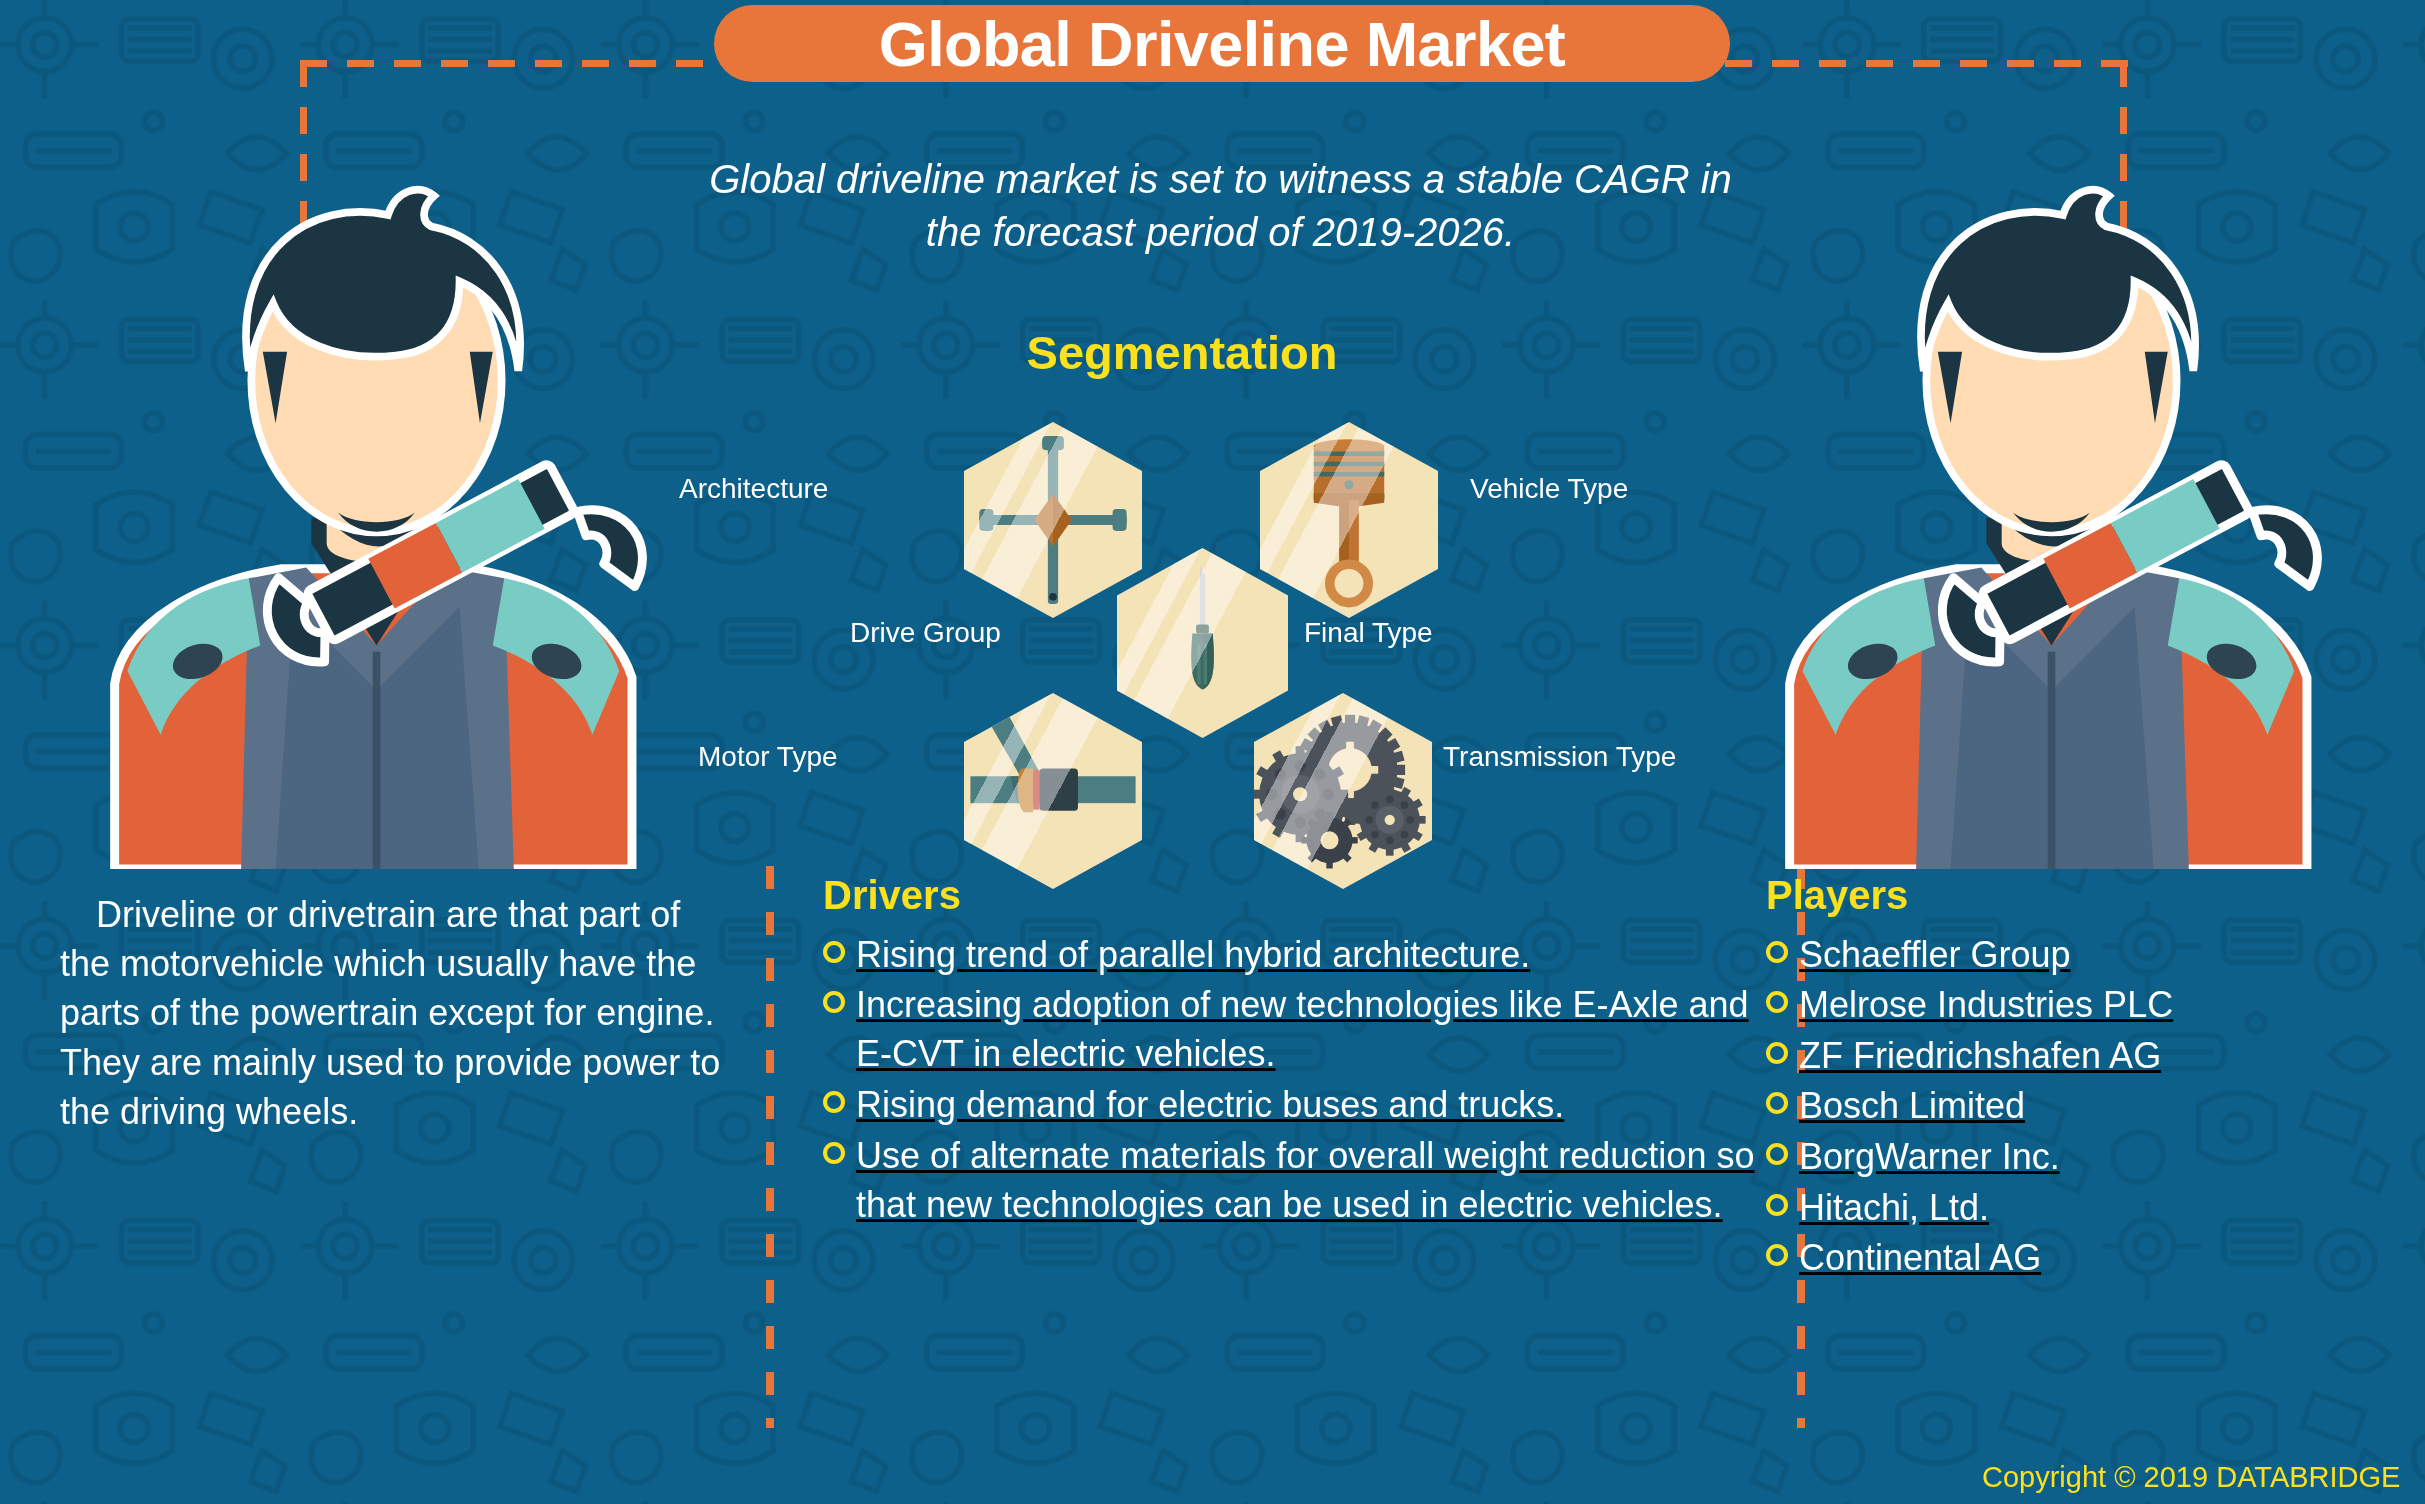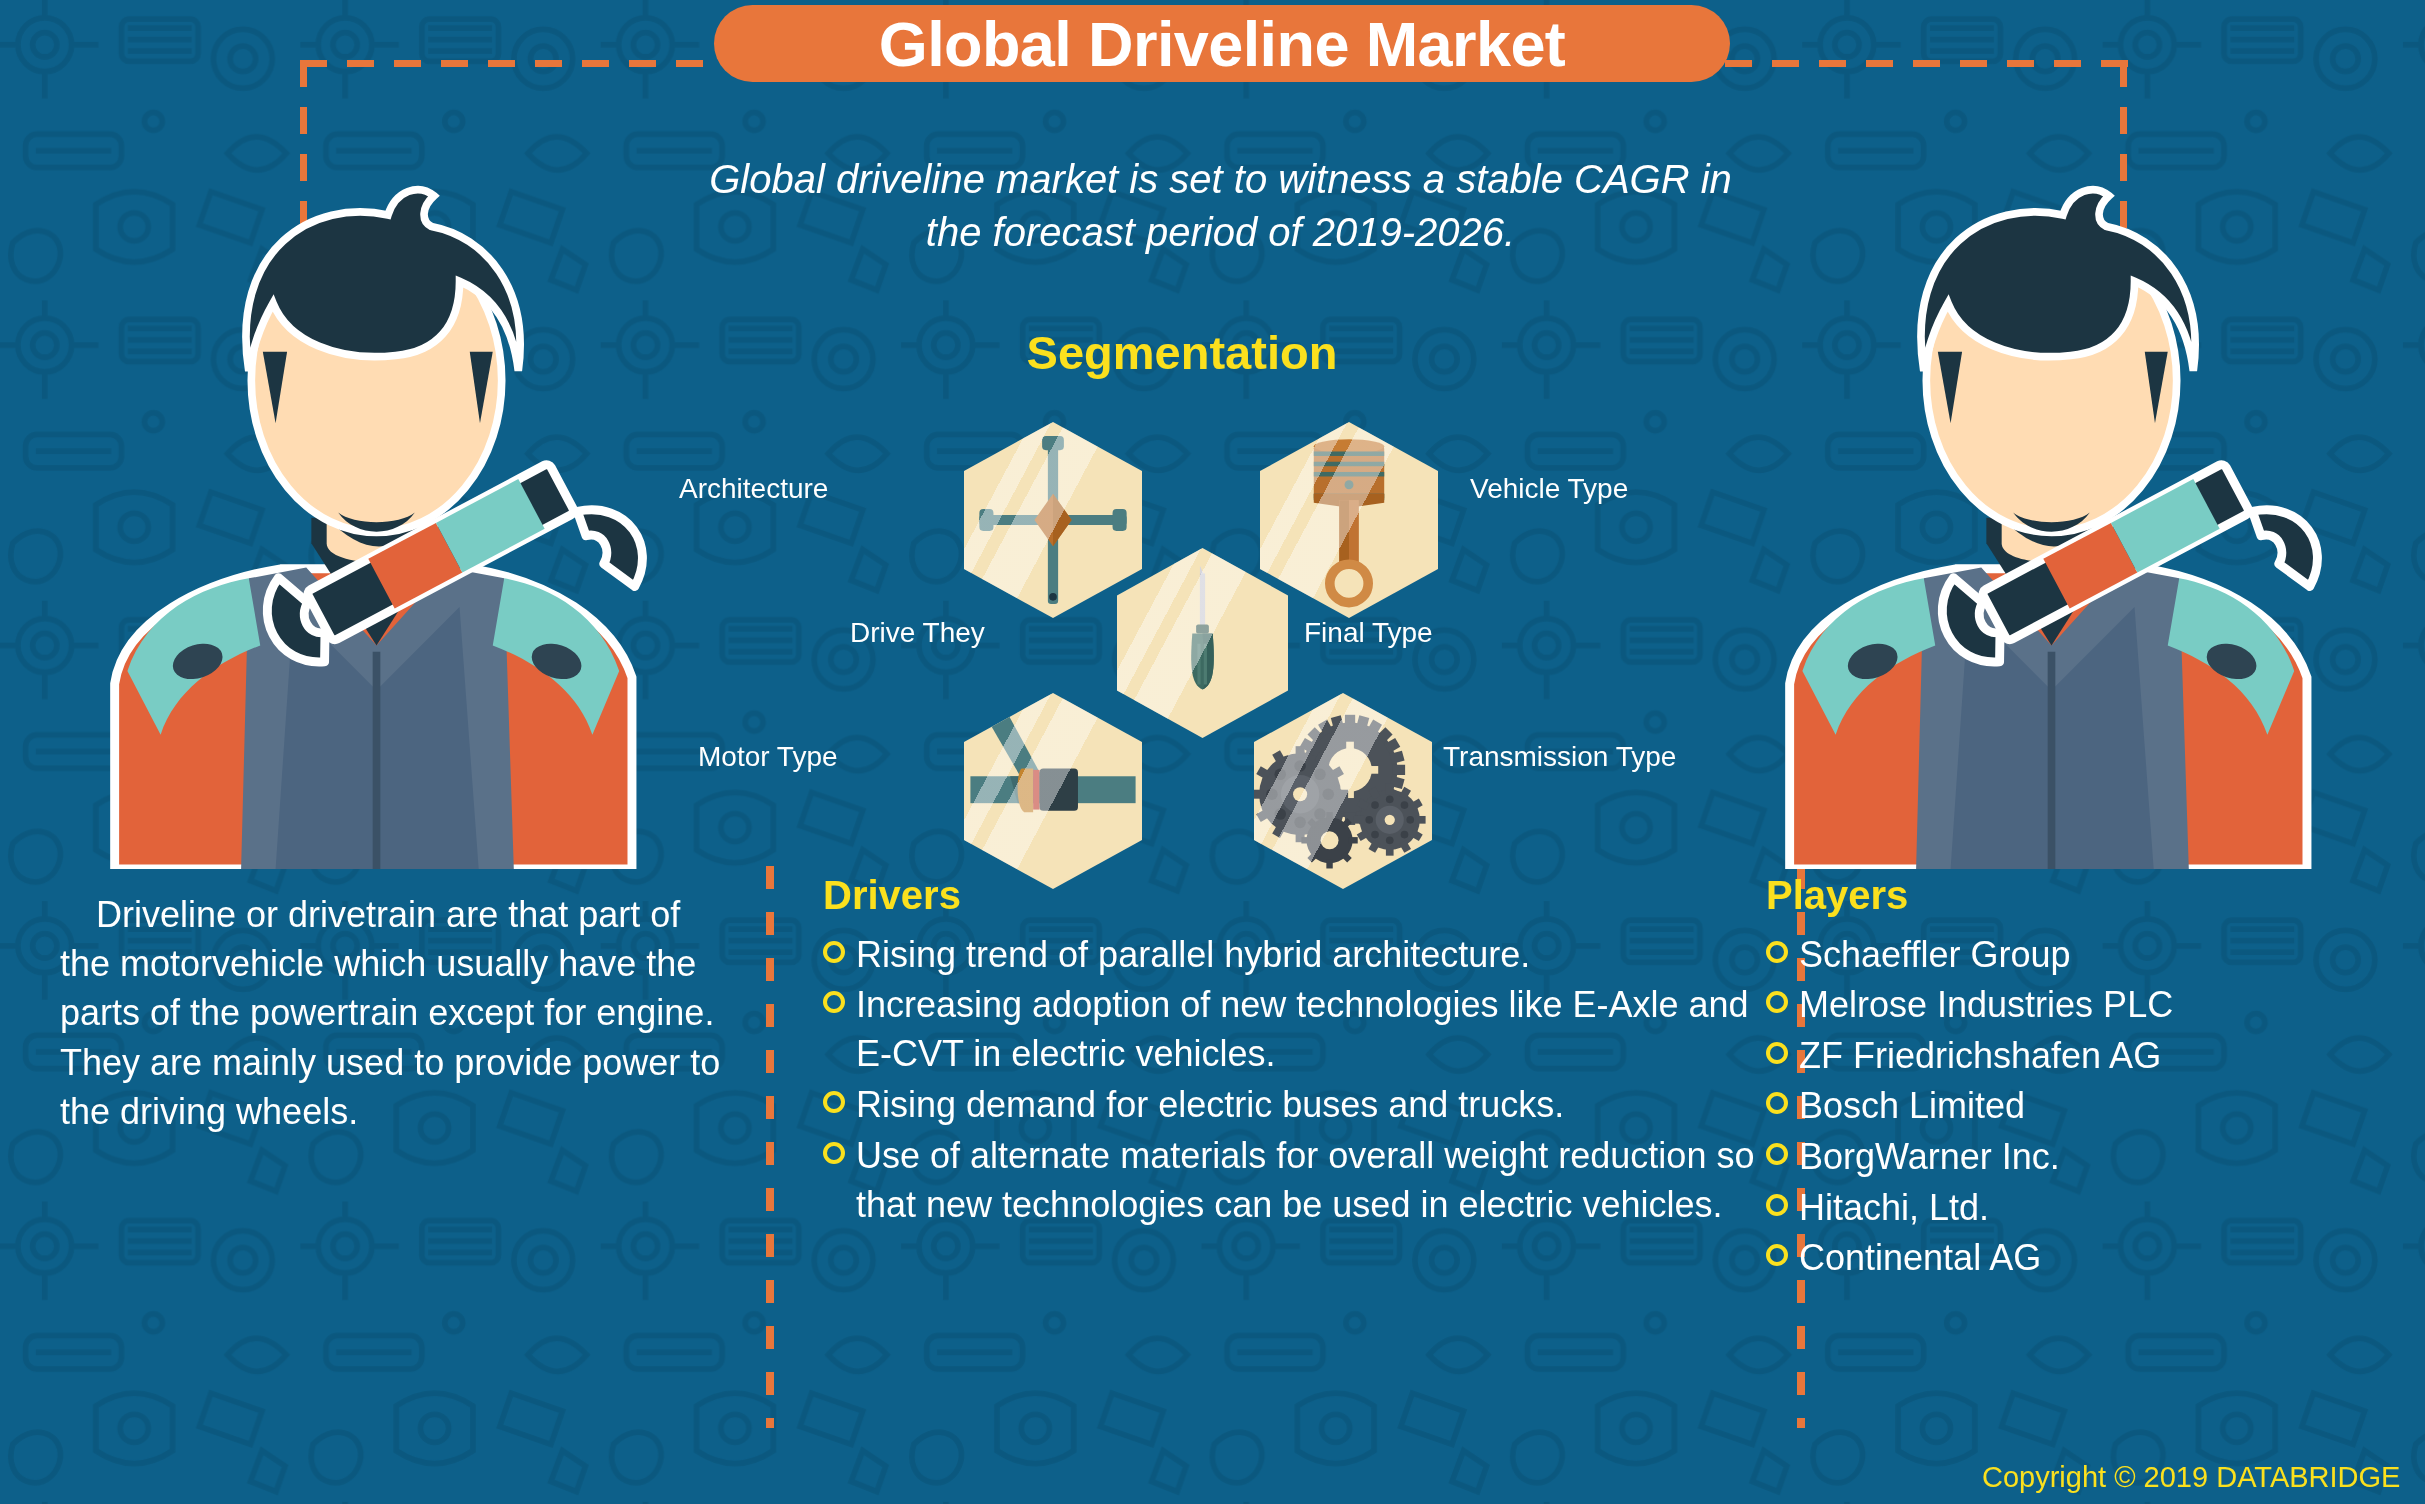--- a/index.html
+++ b/index.html
@@ -78,21 +78,21 @@
     position:absolute;color:#ffffff;font-size:28px;white-space:nowrap;z-index:5;
   }
   
   .col{position:absolute;z-index:5;}
   .col-head{
     color:#fbe01e;font-size:40px;font-weight:bold;margin:0 0 9px 0;
   }
   .para{
     color:#ffffff;font-size:36px;line-height:1.37;margin:8px;
   }
-  ul.bul{list-style:none;margin:0;padding:0;}
+  ul.bul{list-style:none;margin:0;padding:0;text-decoration:underline;}
   ul.bul li{
     color:#ffffff;font-size:36px;line-height:1.37;
     display:flex;align-items:flex-start;margin-bottom:1.3px;
   }
   ul.bul li .ring{
     flex:0 0 auto;width:22px;height:22px;border:4.5px solid #fbe01e;border-radius:50%;
     margin:11px 11px 0 0;box-sizing:border-box;
   }
   #copyright{
     position:absolute;right:25.6px;bottom:11.5px;color:#fbe01e;font-size:29px;z-index:5;
@@ -258,21 +258,21 @@
     <path d="M130 28 L138 46 L138 122 L130 122Z" fill="#d6d6de"></path>
     <rect x="130" y="40" width="8" height="86" fill="#c9c9d2"></rect>
     <rect x="124" y="120" width="20" height="14" rx="3" fill="#3c5e57"></rect>
     <path d="M118 134 C114 186 116 214 134 222 C152 214 154 186 150 134Z" fill="#3d6a61"></path>
     <path d="M134 134 C138 186 140 214 134 222 C152 214 154 186 150 134Z" fill="#35605a"></path>
     <path d="M126 150 L131 150 L131 214 L126 214Z" fill="#4d7b71"></path>
     <path d="M136 150 L141 150 L141 214 L136 214Z" fill="#4d7b71"></path>
   </svg>
   <div class="sheen"></div>
 </div>
-<div class="seg-label" style="left:850px;top:617px;">Drive They</div>
+<div class="seg-label" style="left:850px;top:617px;">Drive Group</div>
 <div class="seg-label" style="left:1304px;top:617px;">Final Type</div>
 
 <div class="hex" style="left:964px;top:693px;width:178px;height:196px;">
   <svg viewBox="0 0 278 306">
     <rect x="10" y="130" width="258" height="42" fill="#4b7d81"></rect>
     <path d="M36 40 L66 28 L128 142 L104 158Z" fill="#4b7d81"></path>
     <path d="M72 130 L128 130 L128 172 L84 172Z" fill="#3f6a6e"></path>
     <path d="M90 118 C82 122 80 178 94 186 L108 186 L108 118Z" fill="#c4842e"></path>
     <rect x="108" y="120" width="10" height="62" fill="#c0392b"></rect>
     <rect x="118" y="118" width="60" height="66" rx="6" fill="#2e3f46"></rect>

